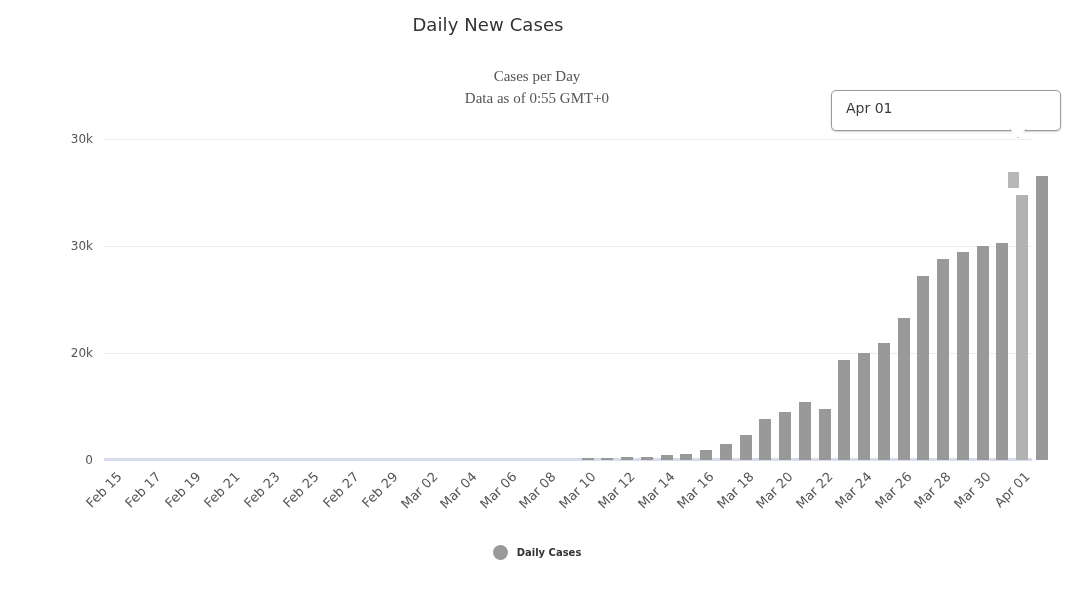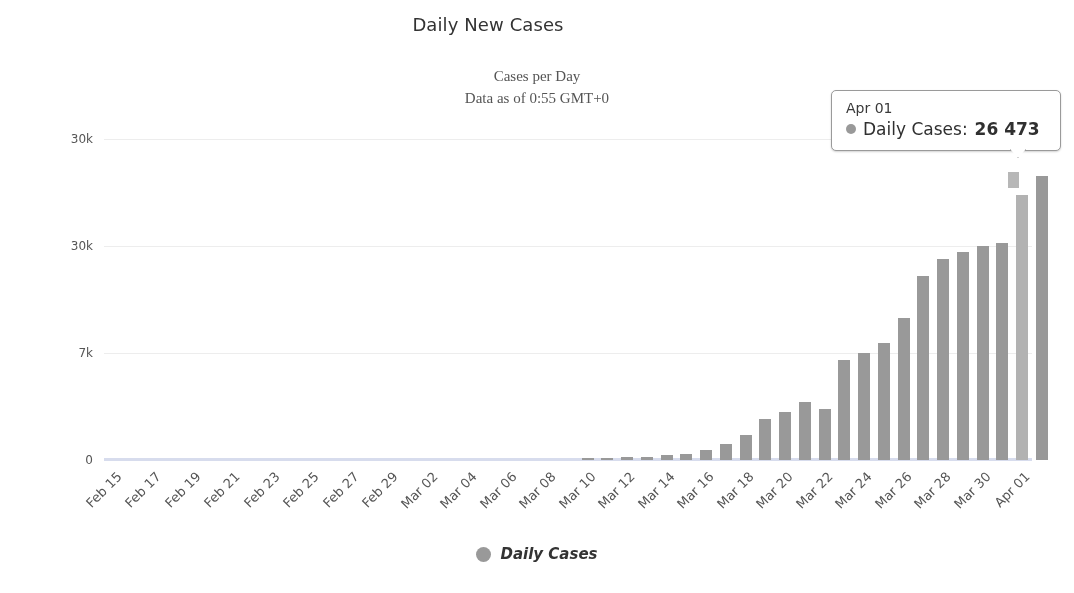--- a/index.html
+++ b/index.html
@@ -113,24 +113,23 @@
     gap: 9px;
   }
   .legend-marker {
     width: 15px;
     height: 15px;
     border-radius: 50%;
     background: #999999;
     display: inline-block;
   }
   .legend-label {
-    font-size: 15px;
+    font-size: 10px;
     font-weight: bold;
     color: #333333;
-    font-style: italic;
   }
 
   
   .tooltip {
     position: absolute;
     left: 831px;
     top: 90px;
     min-width: 200px;
     background: #ffffff;
     border: 1px solid #9a9a9a;
@@ -191,21 +190,21 @@
 
   <div class="chart-subtitle">
     <span class="sub-line">Cases per Day</span>
     <span class="sub-line">Data as of 0:55 GMT+0</span>
   </div>
 
   <div class="plot-area" id="plot-area">
     <div class="axis-line"></div>
   <div class="y-tick-label" style="top: 332px;">0</div>
       <div class="gridline" style="top: 224.903px;"></div>
-      <div class="y-tick-label" style="top: 224.903px;">7k</div>
+      <div class="y-tick-label" style="top: 224.903px;">20k</div>
       <div class="gridline" style="top: 117.806px;"></div>
       <div class="y-tick-label" style="top: 117.806px;">30k</div>
       <div class="gridline" style="top: 10.7097px;"></div>
       <div class="y-tick-label" style="top: 10.7097px;">30k</div>
       <div class="bar" title="Feb 15" style="height: 0px; left: 3.87234px;"></div>
       <div class="bar" title="Feb 16" style="height: 0px; left: 23.617px;"></div>
       <div class="bar" title="Feb 17" style="height: 0px; left: 43.3617px;"></div>
       <div class="bar" title="Feb 18" style="height: 0px; left: 63.1064px;"></div>
       <div class="bar" title="Feb 19" style="height: 0px; left: 82.8511px;"></div>
       <div class="bar" title="Feb 20" style="height: 0px; left: 102.596px;"></div>
@@ -320,25 +319,20 @@
       <div class="x-tick-label" style="left: 816.638px; width: 62px;">
         <span class="x-tick-inner">Mar 30</span>
       </div>
       <div class="x-tick-label" style="left: 856.128px; width: 62px;">
         <span class="x-tick-inner">Apr 01</span>
       </div>
     </div>
 
   <div class="tooltip">
     <div class="tooltip-date">Apr 01</div>
-    <div class="tooltip-row">
-      <span class="tooltip-marker"></span>
-      <span>Daily Cases:</span>
-      <span class="tooltip-value">26 473</span>
-    </div>
     <div class="tooltip-pointer"></div>
   </div>
   <div class="tooltip-stem"></div>
 
   <div class="legend">
     <span class="legend-marker"></span>
     <span class="legend-label">Daily Cases</span>
   </div>
 
 </div>

